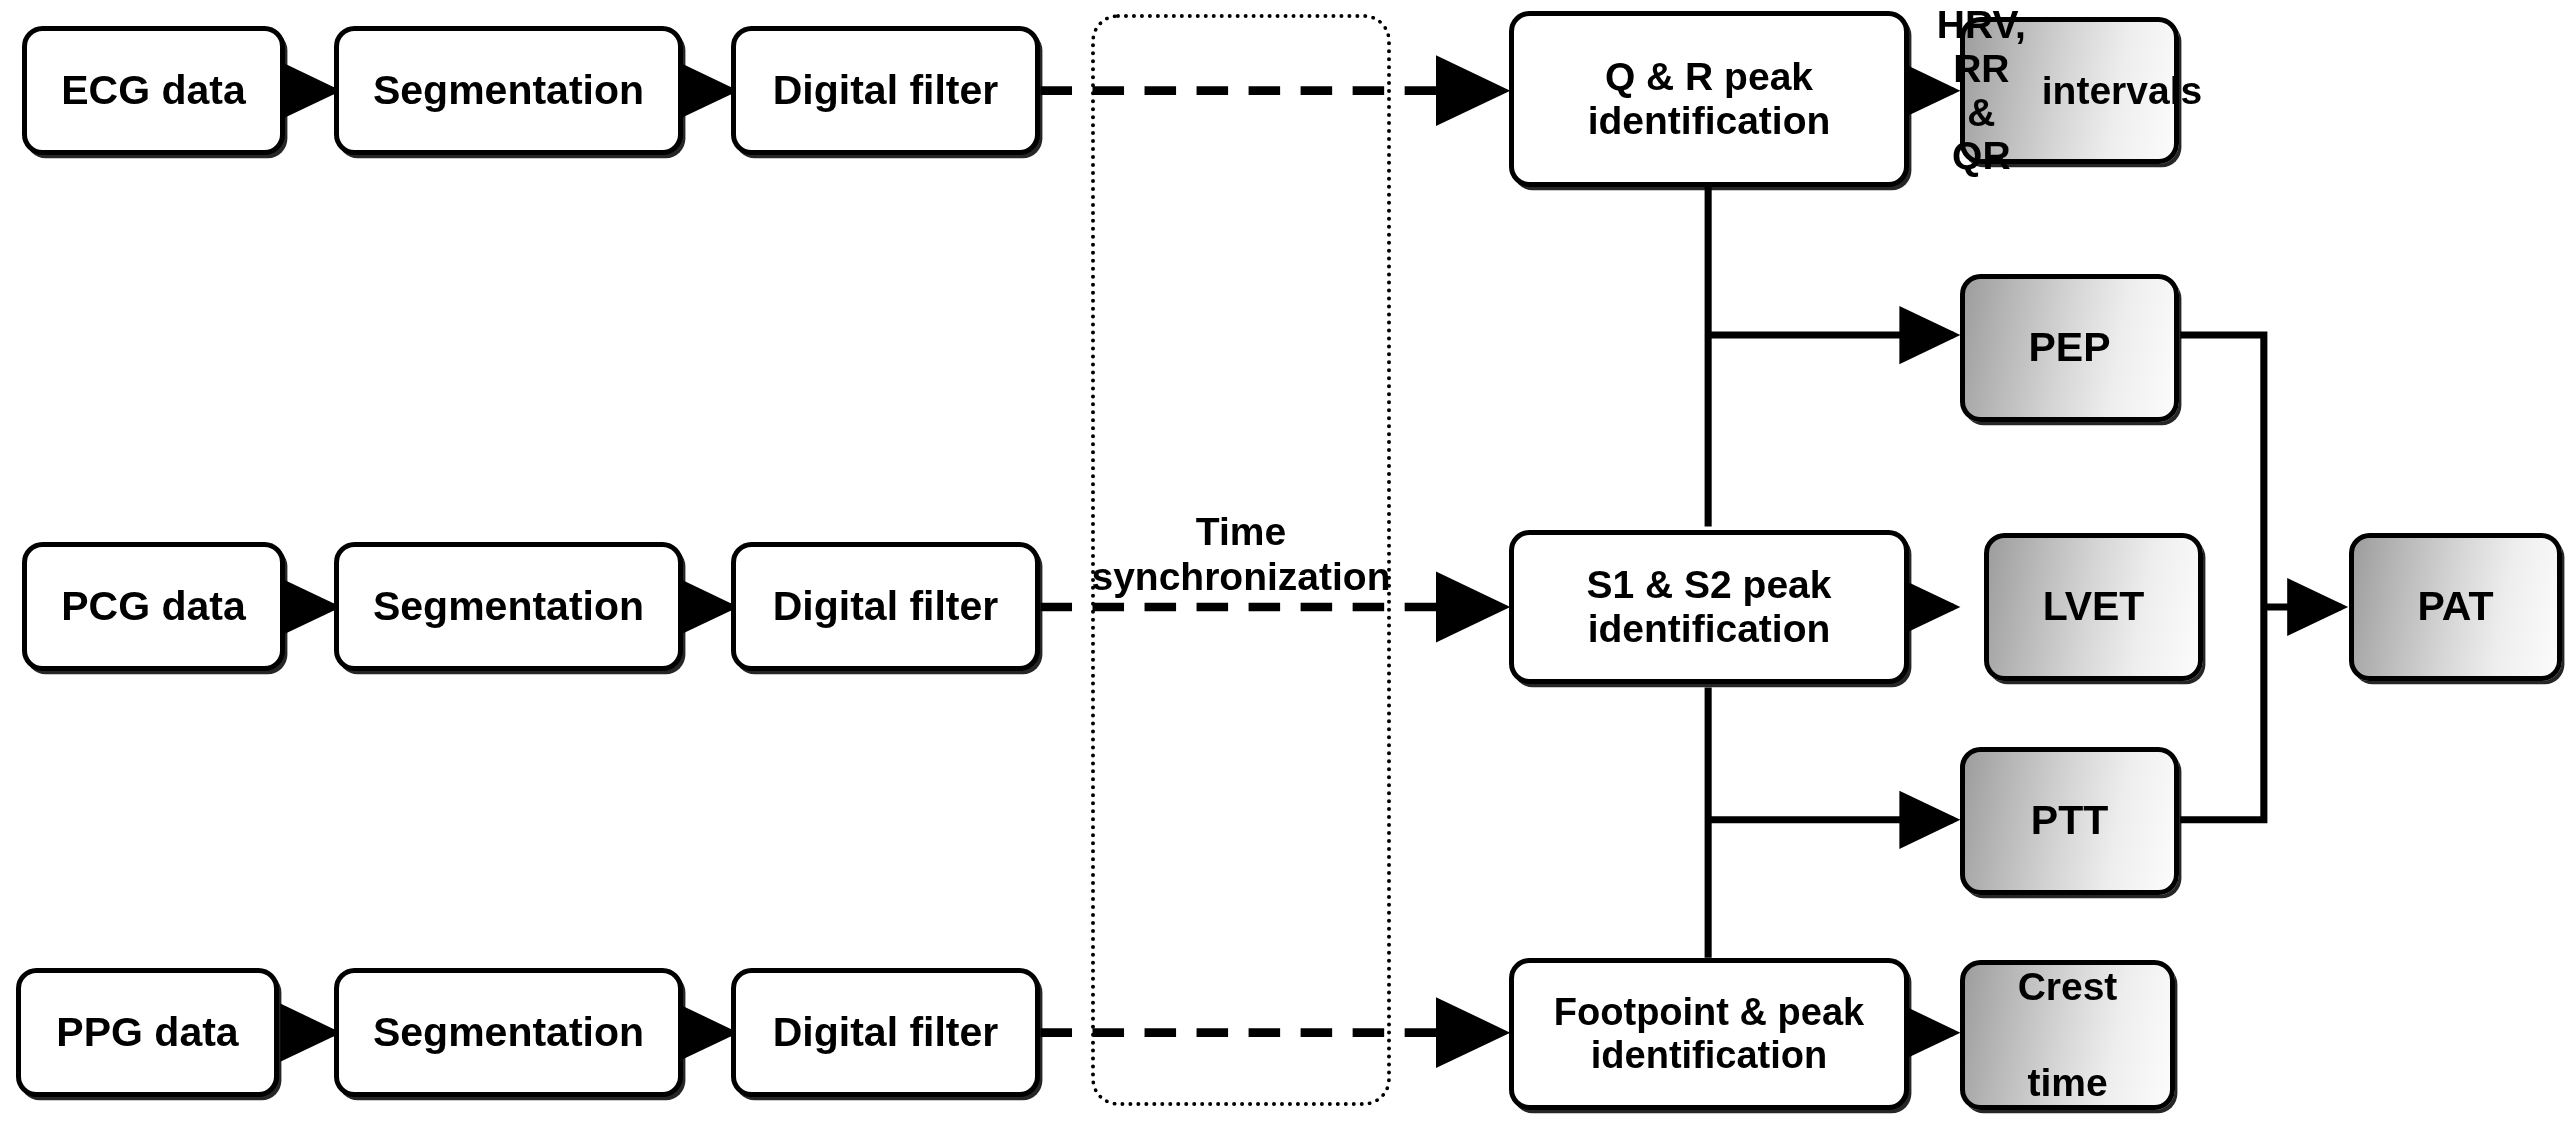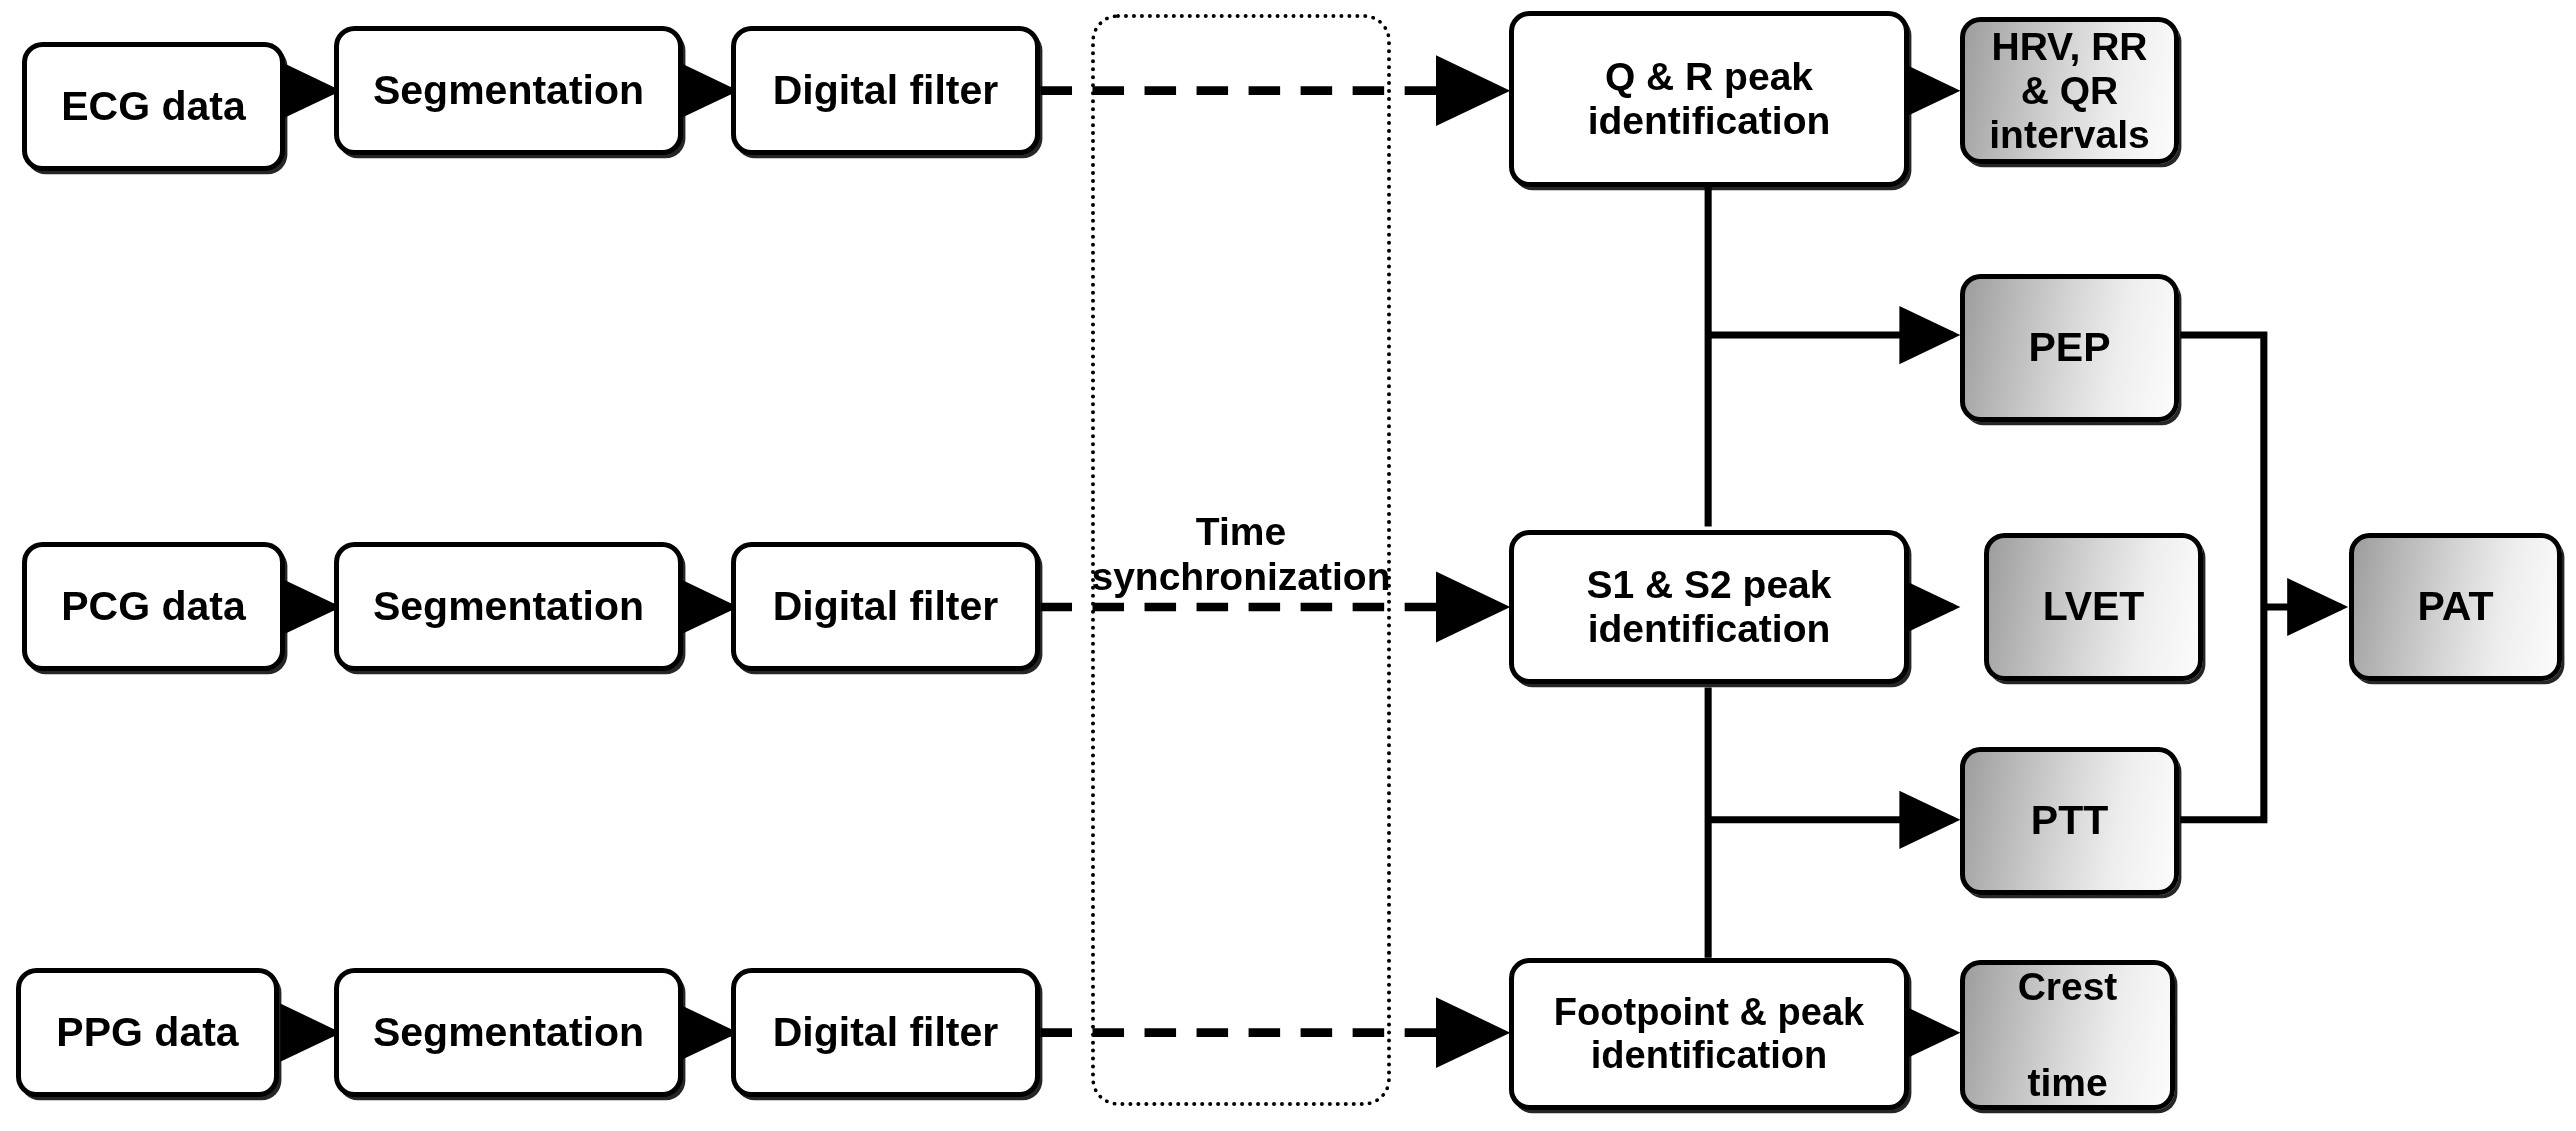--- a/index.html
+++ b/index.html
@@ -65,34 +65,34 @@
 
     <line x1="2872" y1="770" x2="2970" y2="770" stroke="#000" stroke-width="9" marker-end="url(#ah)"></line>
   </svg>
 
   <div class="syncbox" style="left:1091px;top:14px;width:300px;height:1092px;"></div>
   <div class="synclabel" style="left:1091px;top:504px;width:300px;height:102px;flex-direction:column;">
     <div>Time</div>
     <div>synchronization</div>
   </div>
 
-  <div class="node plain fs-52" style="left:22px;top:26px;width:263px;height:129px;margin-top:16px;">
+  <div class="node plain fs-52" style="left:22px;top:26px;width:263px;height:129px;">
     <span>ECG data</span>
   </div>
   <div class="node plain fs-52" style="left:334px;top:26px;width:349px;height:129px;">
     <span>Segmentation</span>
   </div>
   <div class="node plain fs-52" style="left:731px;top:26px;width:309px;height:129px;">
     <span>Digital filter</span>
   </div>
   <div class="node plain fs-50" style="left:1509px;top:11px;width:400px;height:176px;flex-direction:column;text-align:right;">
     <span>Q &amp; R peak</span>
     <span>identification</span>
   </div>
-  <div class="node grad fs-50" style="left:1960px;top:17.3px;width:219px;height:147px;flex-direction:column;align-items:center;">
+  <div class="node grad fs-50" style="left:1960px;top:17.3px;width:219px;height:147px;flex-direction:row;align-items:center;">
     <span>HRV, RR &amp; QR</span>
     <span>intervals</span>
   </div>
 
   <div class="node grad fs-52" style="left:1960px;top:274px;width:219px;height:148px;">
     <span>PEP</span>
   </div>
 
   <div class="node plain fs-52" style="left:22px;top:542px;width:263px;height:129px;">
     <span>PCG data</span>

